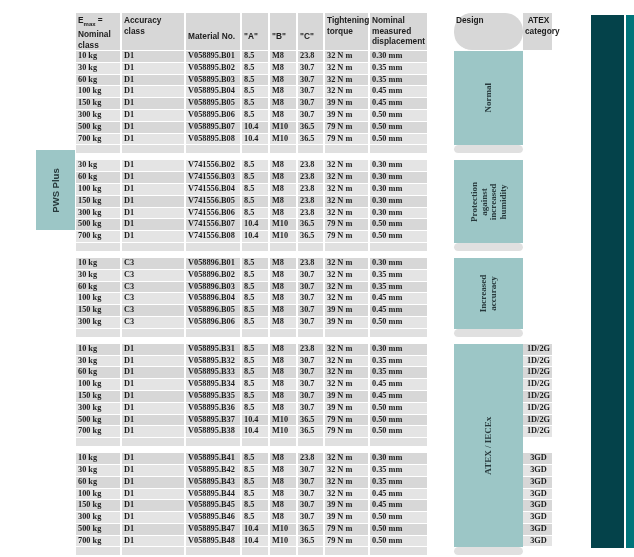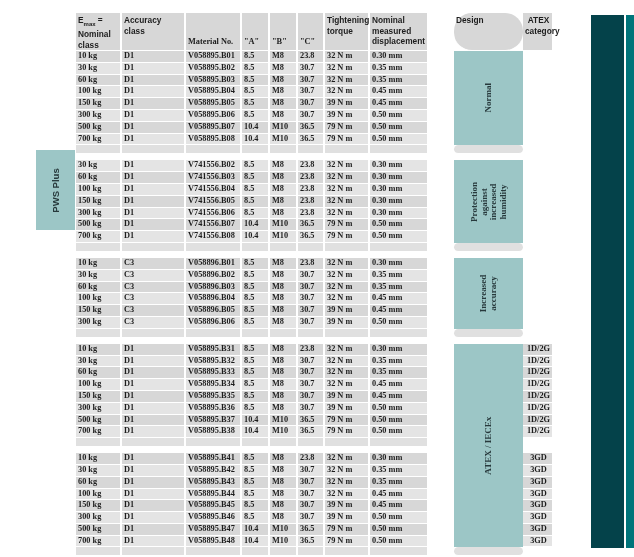--- a/index.html
+++ b/index.html
@@ -20,21 +20,21 @@
   .row, .hrow, .sprow { display:flex; }
   .hrow { height:38px; }
   .row  { height:11.8px; }
   .sprow{ height:9px; }
   .gap  { height:6px; }
 
   .c { box-sizing:border-box; border-bottom:1px solid #fff; padding-left:2px;
        font-size:8.3px; line-height:10.6px; white-space:nowrap; overflow:hidden; }
   .hc { box-sizing:border-box; border-bottom:1px solid #fff; padding:2px 0 0 2px;
         font-size:8.3px; line-height:10.5px; background:var(--stripe-dark); white-space:pre-line; }
-  .hc.pushed { padding-top:24px;font-family:Liberation Serif, serif; }
+  .hc.pushed { padding-top:18px; }
   sub { font-size:6px; }
 
   .w-load{width:44px;} .w-acc{width:62px;margin-left:2px;} .w-mat{width:54px;margin-left:2px;}
   .w-a{width:26px;margin-left:2px;} .w-b{width:26px;margin-left:2px;} .w-c{width:25px;margin-left:2px;}
   .w-tq{width:43px;margin-left:2px;} .w-disp{width:57px;margin-left:2px;}
   .w-des{width:69px;margin-left:27px;border-radius:18px;} .w-atex{width:29px;margin-left:0;text-align:center;}
 
   .bg-dark { background:var(--stripe-dark); }
   .bg-light{ background:var(--stripe-light); }
   .bg-sp   { background:var(--stripe-spacer); }

